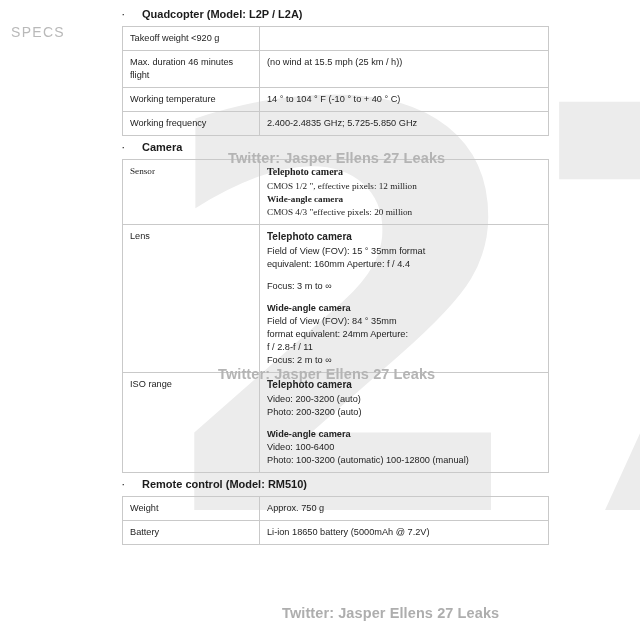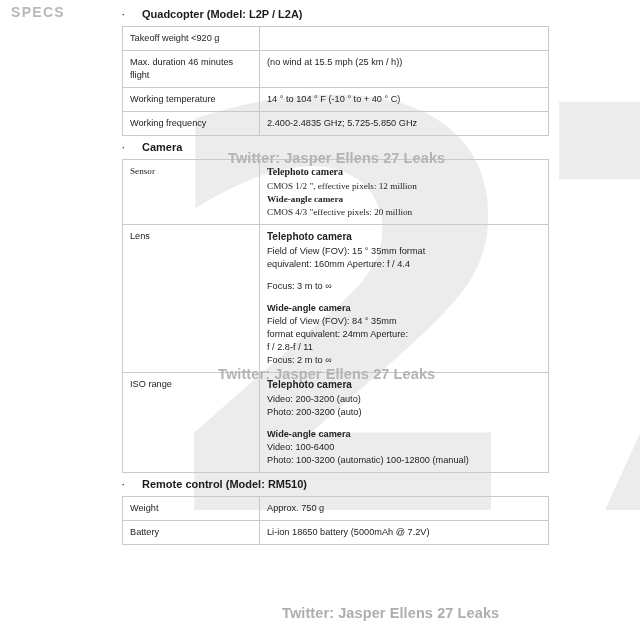--- a/index.html
+++ b/index.html
@@ -34,25 +34,25 @@
     color: #ececec;
     letter-spacing: -18px;
     font-family: "DejaVu Sans", sans-serif;
     user-select: none;
   }
 
   
   #specs-title {
     position: absolute;
     left: 11px;
-    top: 4px;
+    top: 24px;
     font-size: 14px;
     letter-spacing: 1.3px;
     color: #b9b9b9;
-    font-weight: 700;
+    font-weight: 400;
   }
 
   
   #doc {
     position: absolute;
     left: 122px;
     top: 0;
     width: 398px;
   }
 

